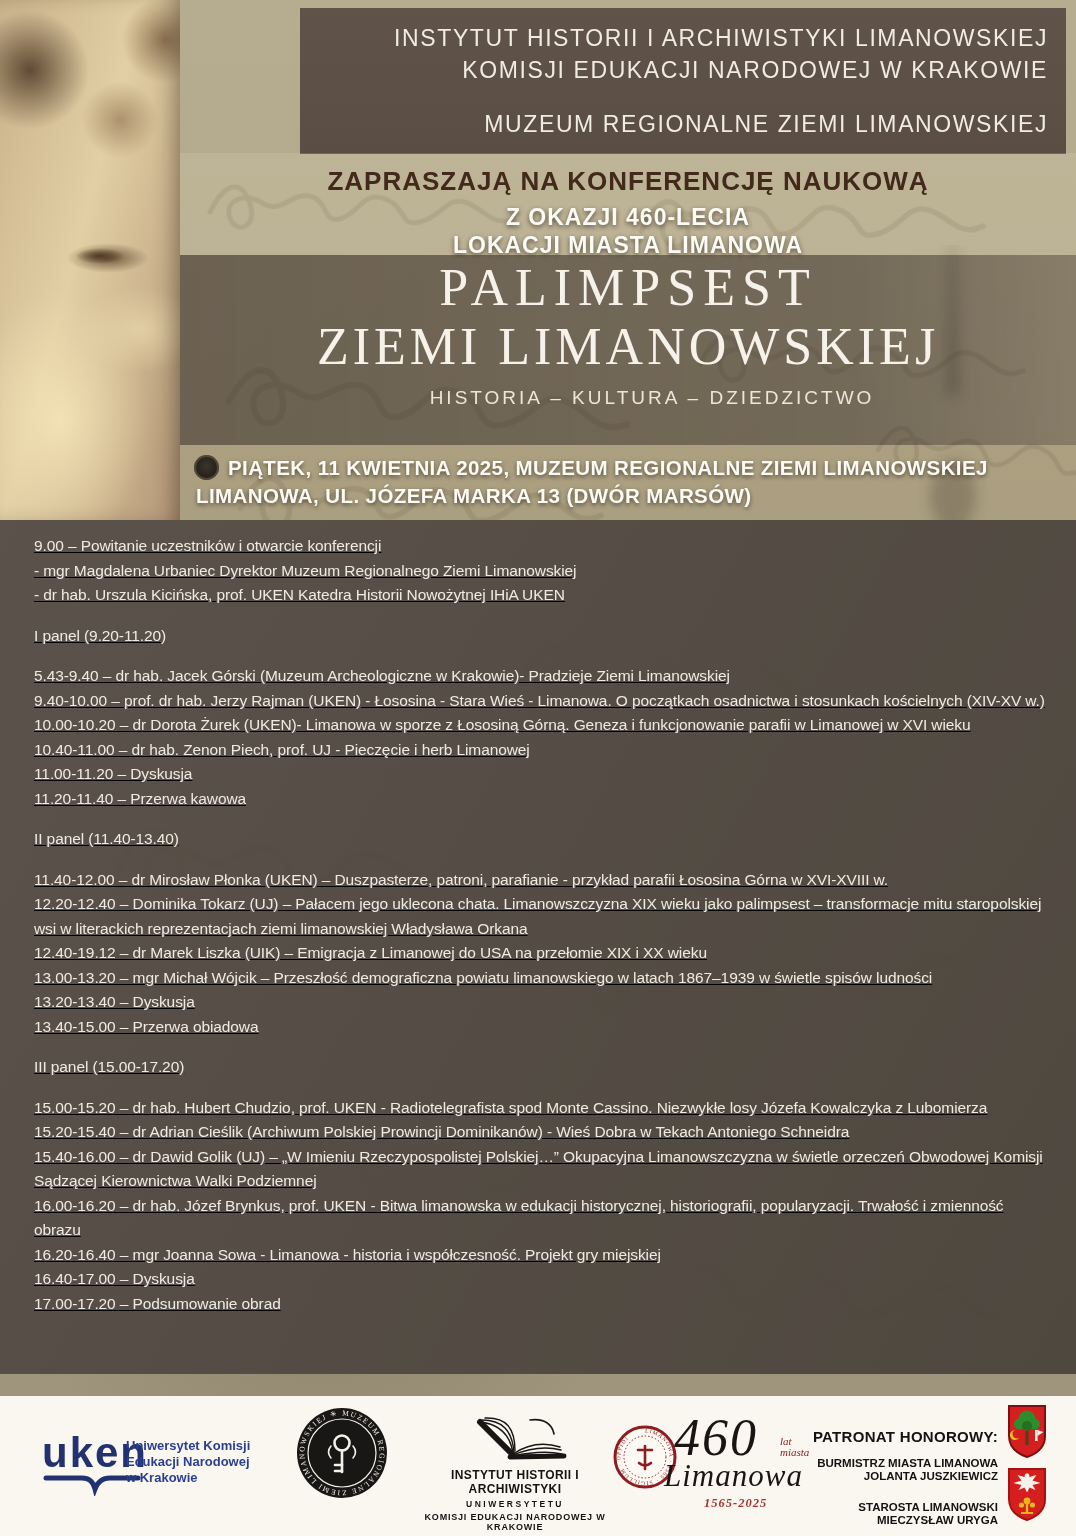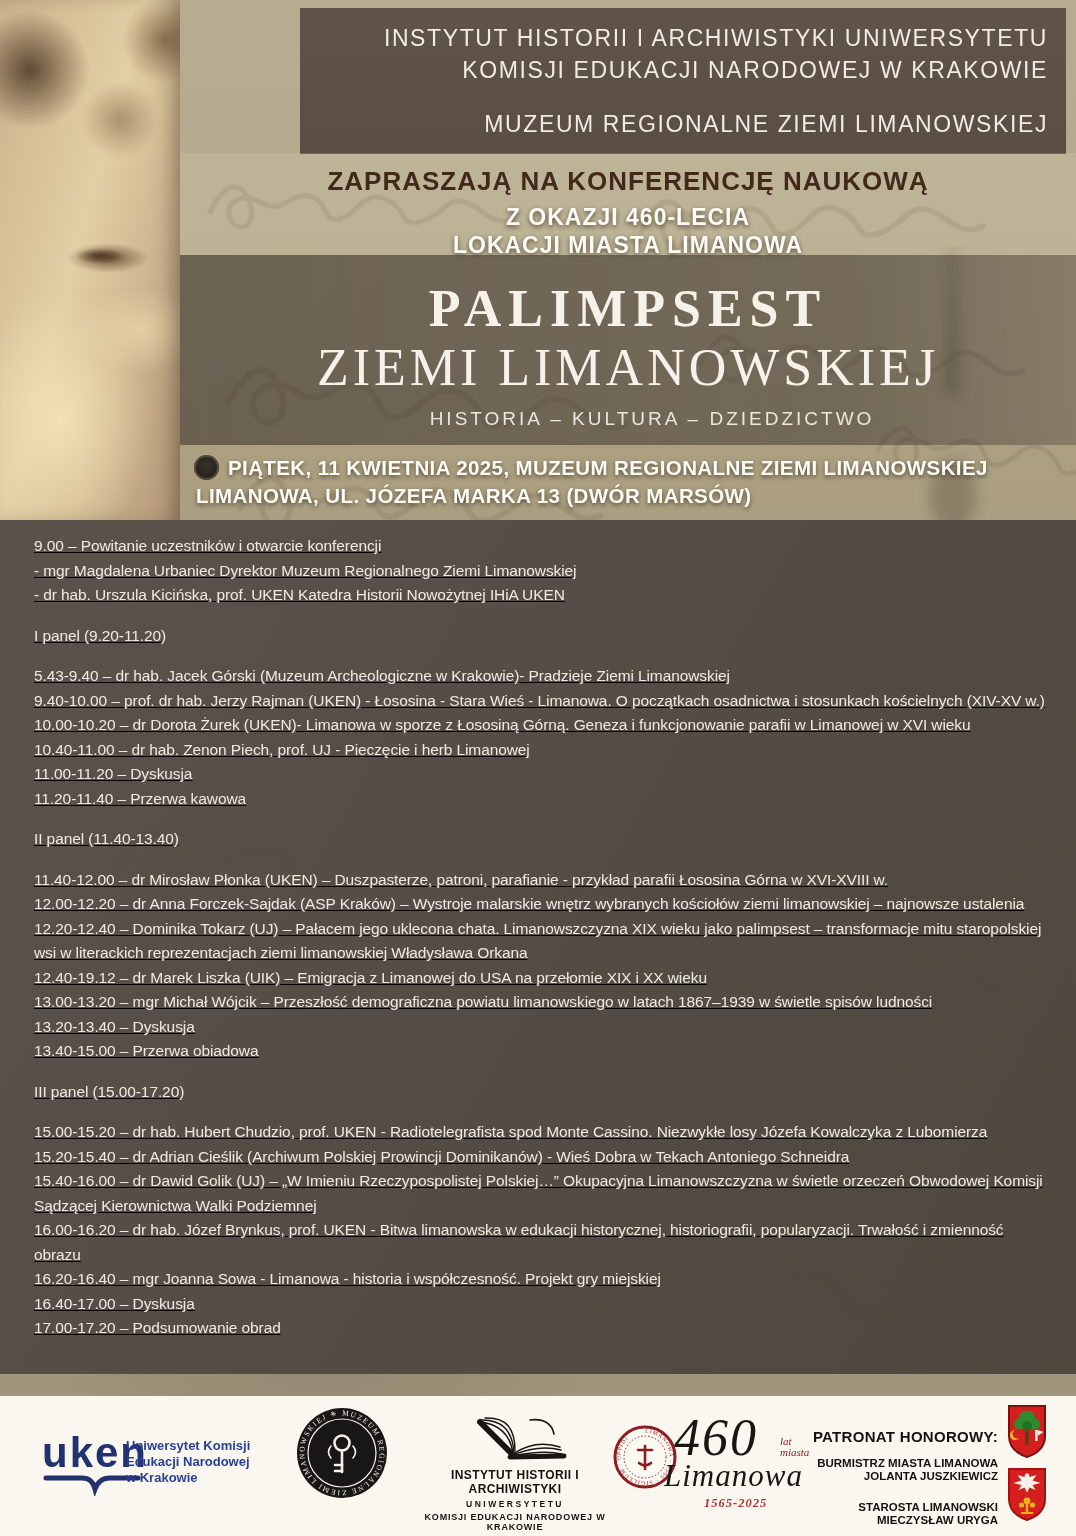--- a/index.html
+++ b/index.html
@@ -33,21 +33,21 @@
   .header-box .hl.museum{margin-top:22px;}
   
   .invite{position:absolute;left:180px;top:153px;width:896px;height:102px;z-index:5;text-align:center;
     background:rgba(233,222,190,.18);}
   .invite .ln1{margin-top:13px;font-size:26px;font-weight:700;letter-spacing:1px;color:#42291c;}
   .invite .ln2{margin-top:7px;font-size:23px;font-weight:700;letter-spacing:1px;color:#fdfbf6;text-shadow:0 2px 5px rgba(30,20,10,.65);}
   .invite .ln3{margin-top:1px;font-size:23px;font-weight:700;letter-spacing:1px;color:#fdfbf6;text-shadow:0 2px 5px rgba(30,20,10,.65);}
   
   .title-block{position:absolute;left:180px;top:255px;width:896px;height:190px;z-index:5;text-align:center;
     background:linear-gradient(90deg,rgba(64,54,46,.62) 0%,rgba(64,54,46,.55) 75%,rgba(64,54,46,.38) 100%);}
-  .title-block .t1{margin-top:26px;font-family:"Liberation Serif",serif;font-size:52px;letter-spacing:7px;color:#f6f2ea;line-height:56px;font-weight:bold;}
+  .title-block .t1{margin-top:5px;font-family:"Liberation Serif",serif;font-size:52px;letter-spacing:7px;color:#f6f2ea;line-height:56px;}
   .title-block .t2{font-family:"Liberation Serif",serif;font-size:52px;letter-spacing:4px;color:#f6f2ea;line-height:62px;}
   .title-block .t3{margin-top:9px;font-size:19px;letter-spacing:3px;color:#ece6db;padding-left:48px;}
   
   .event{position:absolute;left:180px;top:445px;width:896px;height:75px;z-index:5;
     background:rgba(150,130,96,.22);padding:10px 0 0 14px;box-sizing:border-box;}
   .event .row{display:flex;align-items:center;}
   .event .seal-dot{width:25px;height:25px;border-radius:50%;margin-right:9px;flex:0 0 auto;
     background:radial-gradient(circle at 50% 45%,#3c342b 0%,#241e18 70%);box-shadow:inset 0 0 0 2px rgba(120,108,90,.5);}
   .event .e1,.event .e2{font-size:20.5px;font-weight:700;letter-spacing:.4px;color:#fdfbf6;text-shadow:0 2px 4px rgba(30,22,12,.6);}
   .event .e2{margin:4px 0 0 2px;}
@@ -121,21 +121,21 @@
       <polygon points="95,0 100,0 104,150 91,150"></polygon>
       <path d="M78,235 q20,-42 40,0 q8,22 -4,40 h-32 q-12,-18 -4,-40 z"></path>
       <rect x="84" y="268" width="28" height="55"></rect>
       <rect x="70" y="320" width="56" height="95"></rect>
       <rect x="48" y="410" width="104" height="550"></rect>
       <rect x="120" y="560" width="101" height="400" opacity="0.7"></rect>
     </g>
   </svg>
 
   <div class="header-box">
-    <div class="hl">INSTYTUT HISTORII I ARCHIWISTYKI UNIWERSYTETU</div>
+    <div class="hl">INSTYTUT HISTORII I ARCHIWISTYKI LIMANOWSKIEJ</div>
     <div class="hl">KOMISJI EDUKACJI NARODOWEJ W KRAKOWIE</div>
     <div class="hl museum">MUZEUM REGIONALNE ZIEMI LIMANOWSKIEJ</div>
   </div>
 
   <div class="invite">
     <div class="ln1">ZAPRASZAJĄ NA KONFERENCJĘ NAUKOWĄ</div>
     <div class="ln2">Z OKAZJI 460-LECIA</div>
     <div class="ln3">LOKACJI MIASTA LIMANOWA</div>
   </div>
 
@@ -173,21 +173,20 @@
         <div class="sline item">5.43-9.40 – dr hab. Jacek Górski (Muzeum Archeologiczne w Krakowie)- Pradzieje Ziemi Limanowskiej</div>
         <div class="sline item">9.40-10.00 – prof. dr hab. Jerzy Rajman (UKEN) - Łososina - Stara Wieś - Limanowa. O początkach osadnictwa i stosunkach kościelnych (XIV-XV w.)</div>
         <div class="sline item">10.00-10.20 – dr Dorota Żurek (UKEN)- Limanowa w sporze z Łososiną Górną. Geneza i funkcjonowanie parafii w Limanowej w XVI wieku</div>
         <div class="sline item">10.40-11.00 – dr hab. Zenon Piech, prof. UJ - Pieczęcie i herb Limanowej</div>
         <div class="sline item">11.00-11.20 – Dyskusja</div>
         <div class="sline item">11.20-11.40 – Przerwa kawowa</div>
         <div class="sline spacer"></div>
         <div class="sline panel"> II panel (11.40-13.40)</div>
         <div class="sline spacer"></div>
         <div class="sline item">11.40-12.00 – dr Mirosław Płonka (UKEN) – Duszpasterze, patroni, parafianie - przykład parafii Łososina Górna w XVI-XVIII w.</div>
-        <div class="sline item">12.00-12.20 – dr Anna Forczek-Sajdak (ASP Kraków) – Wystroje malarskie wnętrz wybranych kościołów ziemi limanowskiej – najnowsze ustalenia</div>
         <div class="sline item">12.20-12.40 – Dominika Tokarz (UJ) – Pałacem jego uklecona chata. Limanowszczyzna XIX wieku jako palimpsest – transformacje mitu staropolskiej wsi w literackich reprezentacjach ziemi limanowskiej Władysława Orkana</div>
         <div class="sline item">12.40-19.12 – dr Marek Liszka (UIK) – Emigracja z Limanowej do USA na przełomie XIX i XX wieku</div>
         <div class="sline item">13.00-13.20 – mgr Michał Wójcik – Przeszłość demograficzna powiatu limanowskiego w latach 1867–1939 w świetle spisów ludności</div>
         <div class="sline item">13.20-13.40 – Dyskusja</div>
         <div class="sline item">13.40-15.00 – Przerwa obiadowa</div>
         <div class="sline spacer"></div>
         <div class="sline panel">III panel (15.00-17.20)</div>
         <div class="sline spacer"></div>
         <div class="sline item">15.00-15.20 – dr hab. Hubert Chudzio, prof. UKEN - Radiotelegrafista spod Monte Cassino. Niezwykłe losy Józefa Kowalczyka z Lubomierza</div>
         <div class="sline item">15.20-15.40 – dr Adrian Cieślik (Archiwum Polskiej Prowincji Dominikanów) - Wieś Dobra w Tekach Antoniego Schneidra</div>

